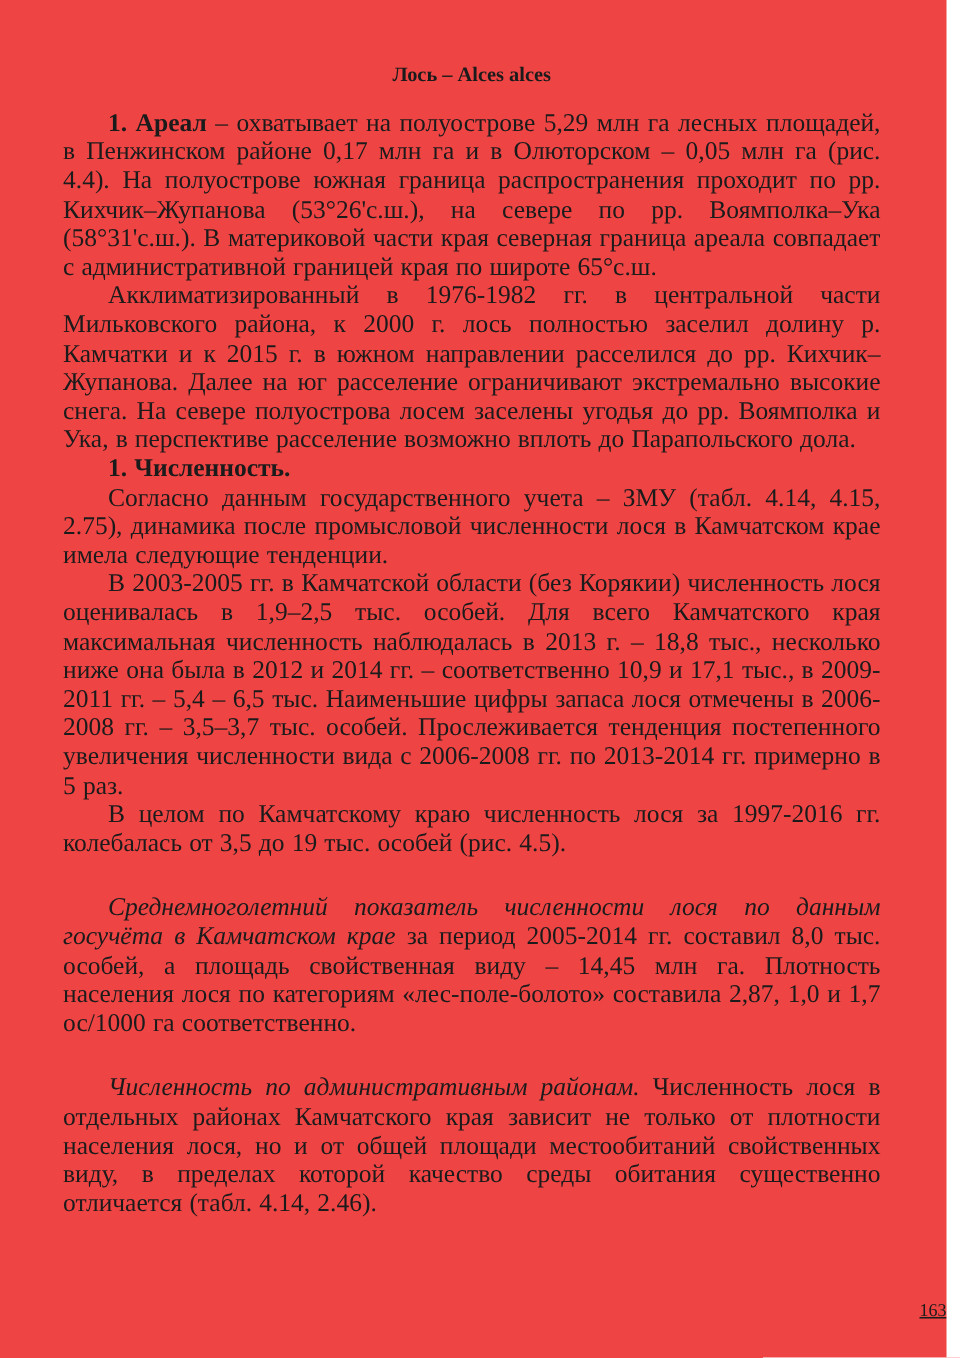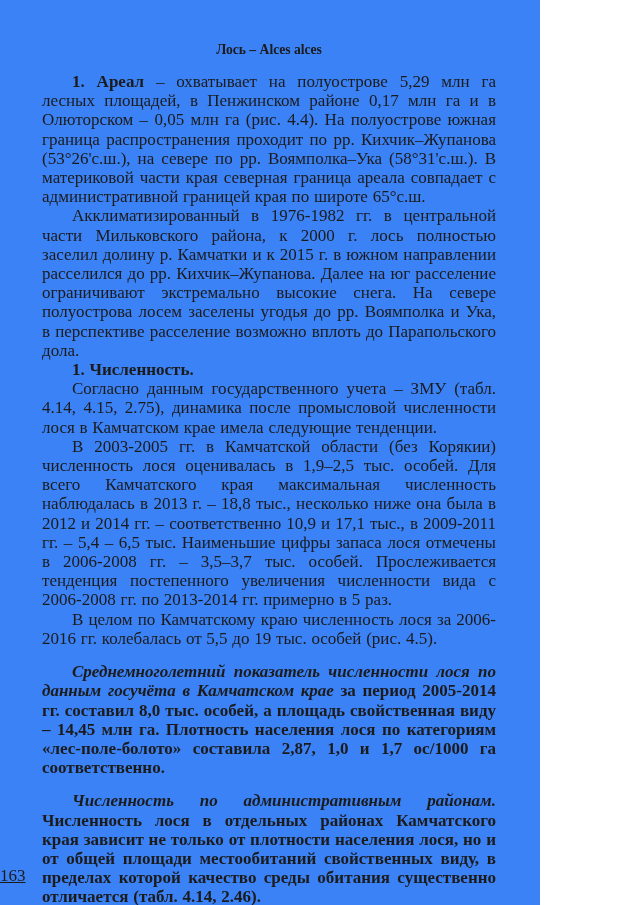--- a/index.html
+++ b/index.html
@@ -2,23 +2,23 @@
 <html lang="ru"><head>
 <meta charset="utf-8">
 <style>
   html, body {
     margin: 0;
     padding: 0;
     background: #ffffff;
   }
   .page {
     position: relative;
-    width: 540px;
+    width: 631px;
     height: 905px;
-    background: #3b82f6;
+    background: #ef4444;
     box-sizing: border-box;
     padding: 40px 44px 0 42px;
     font-family: "Liberation Serif", "DejaVu Serif", serif;
     color: #1b1b1b;
     overflow: hidden;
   }
   .title {
     font-size: 13.6px;
     font-weight: bold;
     text-align: center;
@@ -30,30 +30,29 @@
     font-size: 17px;
     line-height: 19.2px;
     text-align: justify;
     text-indent: 30px;
     word-spacing: 0.5px;
   }
   .para em {
     font-style: italic;
   }
   .spaced {
-    margin-top: 14px;
-    font-weight: bold;
+    margin-top: 24px;
   }
   .page-number {
     position: absolute;
     left: 0;
     right: 0;
     top: 866px;
-    text-align: left;
-    font-size: 17px;
+    text-align: right;
+    font-size: 12px;
     color: #1b1b1b;
     text-decoration: underline;
   }
 </style>
 </head>
 <body>
 
 <div class="page">
 
   <h1 class="title">Лось – Alces alces</h1>
@@ -61,21 +60,21 @@
   <p class="para"><strong>1. Ареал</strong><span> – охватывает на полуострове 5,29 млн га лесных площадей, в Пенжинском районе 0,17 млн га и в Олюторском – 0,05 млн га (рис. 4.4). На полуострове южная граница распространения проходит по рр. Кихчик–Жупанова (53°26'с.ш.), на севере по рр. Воямполка–Ука (58°31'с.ш.). В материковой части края северная граница ареала совпадает с административной границей края по широте 65°с.ш.</span></p>
 
   <p class="para">Акклиматизированный в 1976-1982 гг. в центральной части Мильковского района, к 2000 г. лось полностью заселил долину р. Камчатки и к 2015 г. в южном направлении расселился до рр. Кихчик–Жупанова. Далее на юг расселение ограничивают экстремально высокие снега. На севере полуострова лосем заселены угодья до рр. Воямполка и Ука, в перспективе расселение возможно вплоть до Парапольского дола.</p>
 
   <p class="para"><strong>1. Численность.</strong></p>
 
   <p class="para">Согласно данным государственного учета – ЗМУ (табл. 4.14, 4.15, 2.75), динамика после промысловой численности лося в Камчатском крае имела следующие тенденции.</p>
 
   <p class="para">В 2003-2005 гг. в Камчатской области (без Корякии) численность лося оценивалась в 1,9–2,5 тыс. особей. Для всего Камчатского края максимальная численность наблюдалась в 2013 г. – 18,8 тыс., несколько ниже она была в 2012 и 2014 гг. – соответственно 10,9 и 17,1 тыс., в 2009-2011 гг. – 5,4 – 6,5 тыс. Наименьшие цифры запаса лося отмечены в 2006-2008 гг. – 3,5–3,7 тыс. особей. Прослеживается тенденция постепенного увеличения численности вида с 2006-2008 гг. по 2013-2014 гг. примерно в 5 раз.</p>
 
-  <p class="para">В целом по Камчатскому краю численность лося за 2006-2016 гг. колебалась от 5,5 до 19 тыс. особей (рис. 4.5).</p>
+  <p class="para">В целом по Камчатскому краю численность лося за 1997-2016 гг. колебалась от 3,5 до 19 тыс. особей (рис. 4.5).</p>
 
   <p class="para spaced"><em>Среднемноголетний показатель численности лося по данным госучёта в Камчатском крае</em><span> за период 2005-2014 гг. составил 8,0 тыс. особей, а площадь свойственная виду – 14,45 млн га. Плотность населения лося по категориям «лес-поле-болото» составила 2,87, 1,0 и 1,7 ос/1000 га соответственно.</span></p>
 
   <p class="para spaced"><em>Численность по административным районам.</em><span> Численность лося в отдельных районах Камчатского края зависит не только от плотности населения лося, но и от общей площади местообитаний свойственных виду, в пределах которой качество среды обитания существенно отличается (табл. 4.14, 2.46).</span></p>
 
   <div class="page-number">163</div>
 
 </div>
 
 </body></html>

